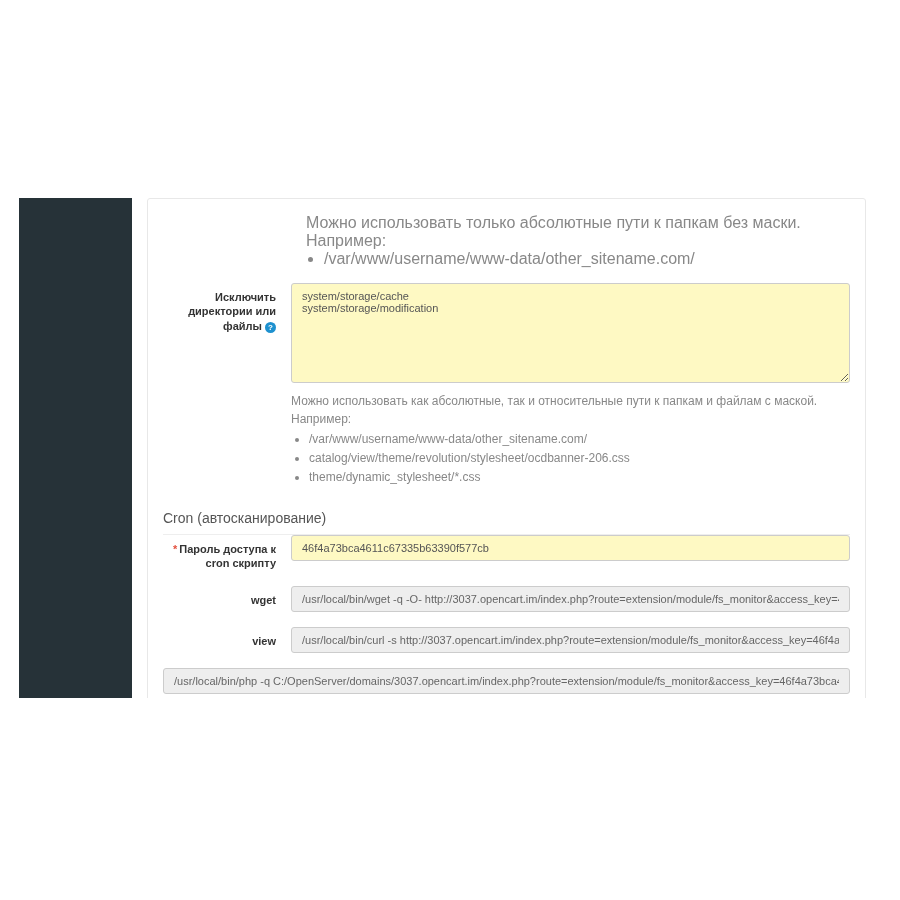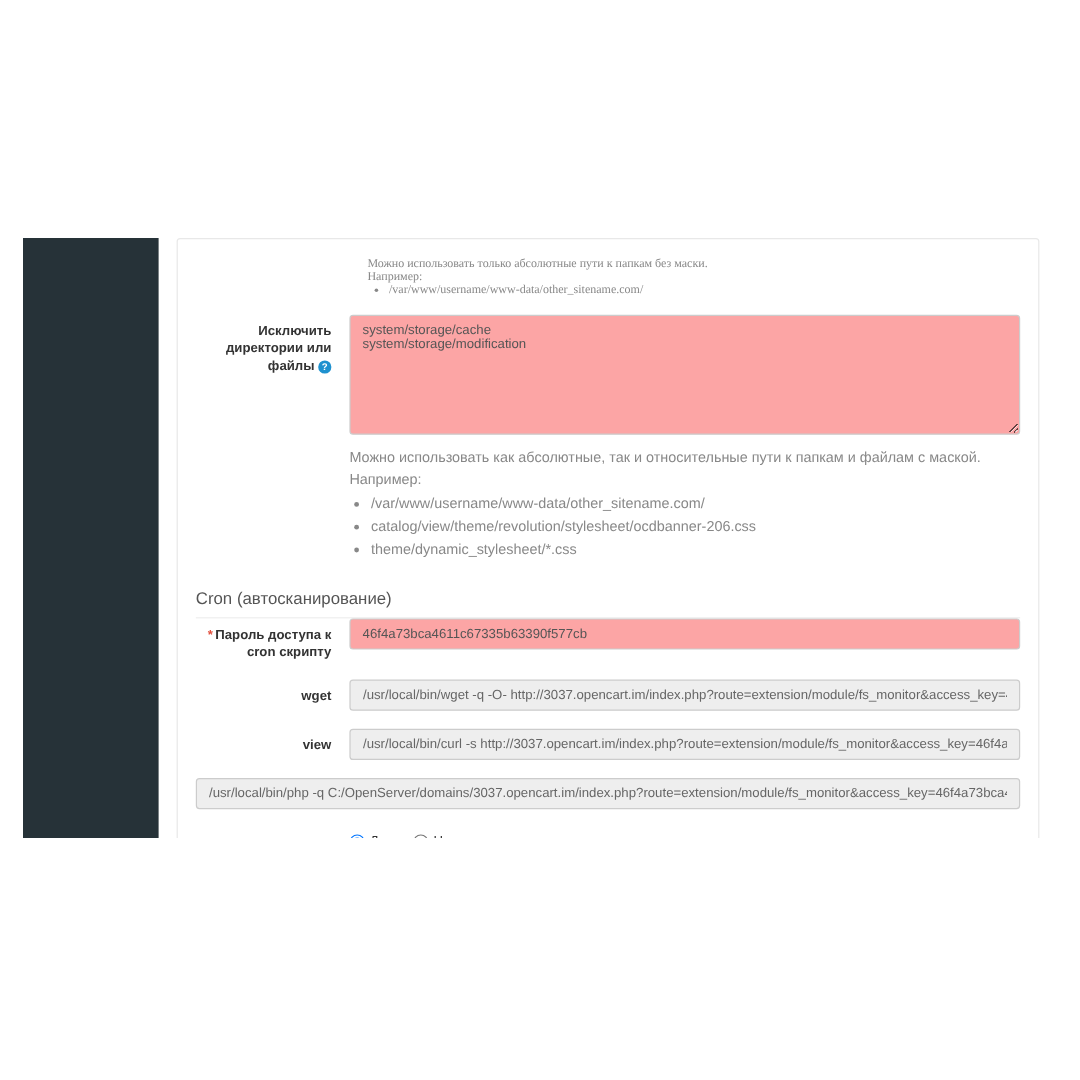--- a/index.html
+++ b/index.html
@@ -8,30 +8,30 @@
 .inner-window { position: absolute; top: 198px; left: 19px; width: 862px; height: 500px; background: #fff; overflow-y: scroll; overflow-x: hidden; }
 .sidebar { position: absolute; left: 0; top: 0; width: 113px; height: 100%; background: #263238; }
 .content-area { margin-left: 113px; padding: 0 15px; }
 .panel { background: #fff; border: 1px solid #e8e8e8; border-radius: 3px; margin-bottom: 20px; }
 .panel-body { padding: 15px; }
 .form-group { margin-bottom: 15px; display: flex; }
 .control-label { width: 128px; text-align: right; padding-right: 15px; padding-top: 7px; font-size: 11px; color: #333; font-weight: bold; line-height: 1.3; }
 .control-label .required { color: #e3503e; margin-right: 2px; }
 .help-icon { display: inline-block; width: 11px; height: 11px; border-radius: 50%; background: #1e91cf; color: #fff; font-size: 8px; line-height: 11px; text-align: center; font-weight: bold; cursor: help; }
 .field-col { flex: 1; }
-.form-control { width: 100%; padding: 6px 10px; font-size: 11px; color: #555; border: 1px solid #ccc; border-radius: 3px; background: #fca5a5; }
+.form-control { width: 100%; padding: 6px 10px; font-size: 11px; color: #555; border: 1px solid #ccc; border-radius: 3px; background: #fef9c3; }
 .form-control[readonly] { background: #eee; color: #666; }
 textarea.form-control { resize: vertical; min-height: 100px; font-family: inherit; }
 .help-block { font-size: 12px; color: #888; margin-top: 5px; line-height: 1.5; }
 .help-block ul { list-style: disc; margin-left: 18px; margin-top: 2px; }
 .help-block ul li { margin-bottom: 1px; }
 .legend { font-size: 14px; color: #555; padding: 8px 0; border-bottom: 1px solid #eee; }
 .radio-inline { display: inline-flex; align-items: center; margin-right: 18px; font-size: 11px; color: #333; cursor: pointer; }
 .radio-inline input[type="radio"] { margin-right: 4px; }
-.truncated-top { font-size: 10px; color: #888; padding-left: 143px; font-family: Liberation Serif, serif; }
+.truncated-top { font-size: 16px; color: #888; padding-left: 143px; }
 .truncated-top ul { list-style: disc; margin-left: 18px; }
 ::-webkit-scrollbar { width: 14px; }
 ::-webkit-scrollbar-track { background: #f1f1f1; }
 ::-webkit-scrollbar-thumb { background: #c1c1c1; border-radius: 2px; }
 </style>
 </head>
 <body>
 
 <div class="outer-frame">
   <div class="inner-window">

